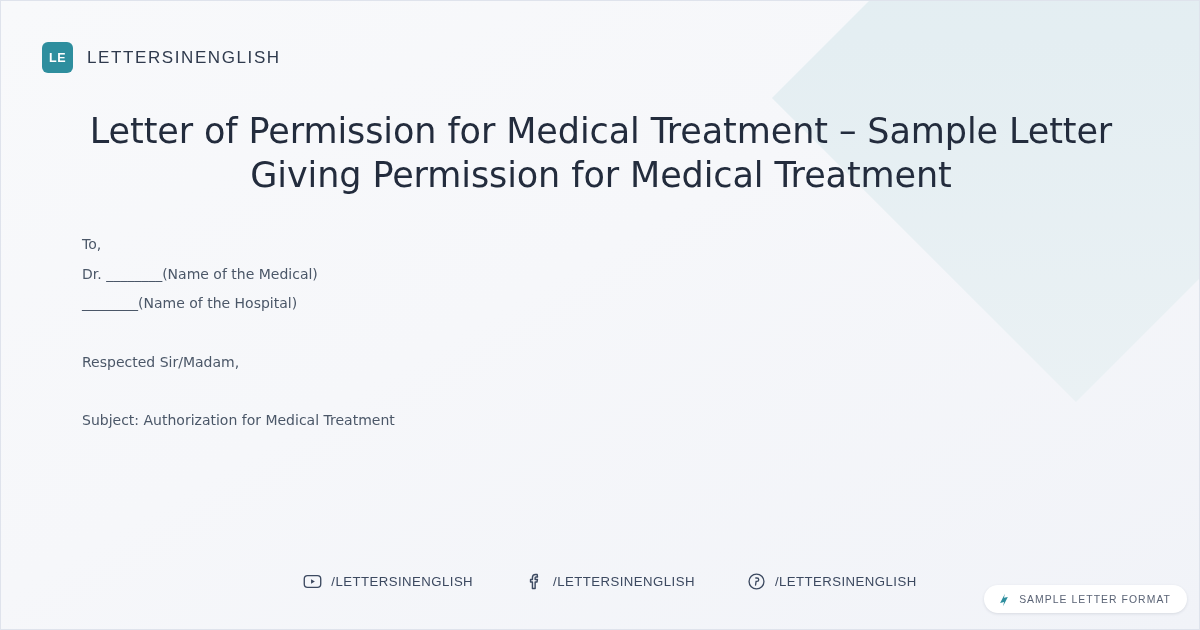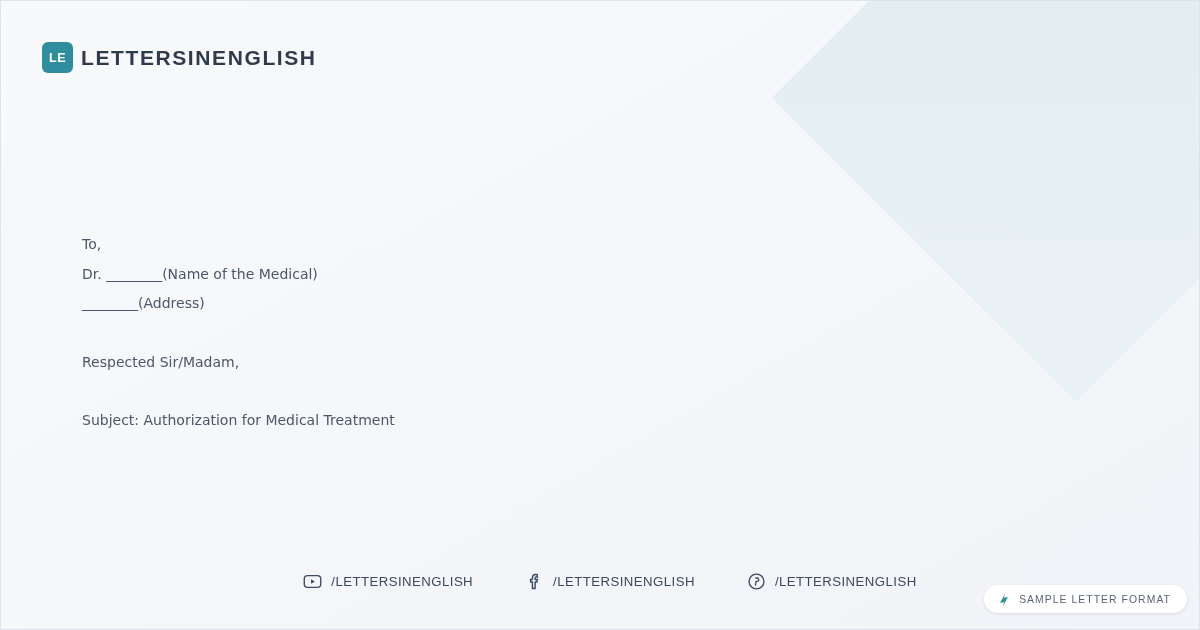--- a/index.html
+++ b/index.html
@@ -36,40 +36,40 @@
     z-index: 0;
   }
 
   
   .brand {
     position: absolute;
     top: 41px;
     left: 41px;
     display: flex;
     align-items: center;
-    gap: 8px;
+    gap: 14px;
     z-index: 3;
   }
   .brand-mark {
     width: 31px;
     height: 31px;
     border-radius: 6px;
     background: #2e8e9e;
     color: #ffffff;
     font-size: 12.5px;
     font-weight: 600;
     letter-spacing: 0.5px;
     display: flex;
     align-items: center;
     justify-content: center;
     font-family: "Liberation Sans", sans-serif;
   }
   .brand-word {
-    font-size: 21px;
-    font-weight: 700;
+    font-size: 17px;
+    font-weight: 400;
     letter-spacing: 1.6px;
     color: #2f3a4d;
     font-family: "Liberation Sans", sans-serif;
   }
 
   
   .title {
     position: absolute;
     top: 108px;
     left: 60px;
@@ -173,26 +173,27 @@
 
 <div class="canvas">
 
   <div class="deco-diamond"></div>
 
   <div class="brand">
     <div class="brand-mark">LE</div>
     <div class="brand-word">LETTERSINENGLISH</div>
   </div>
 
+  <h1 class="title">Letter of Permission for Medical Treatment – Sample Letter Giving Permission for Medical Treatment</h1>
 
   <div class="letter-body">
       <div class="block">
         <div class="line">To,</div>
         <div class="line">Dr. ________(Name of the Medical)</div>
-        <div class="line">________(Address)</div>
+        <div class="line">________(Name of the Hospital)</div>
       </div>
       <div class="block">
         <div class="line">Respected Sir/Madam,</div>
       </div>
       <div class="block">
         <div class="line">Subject: Authorization for Medical Treatment</div>
       </div>
     </div>
 
   <div class="social-bar">

